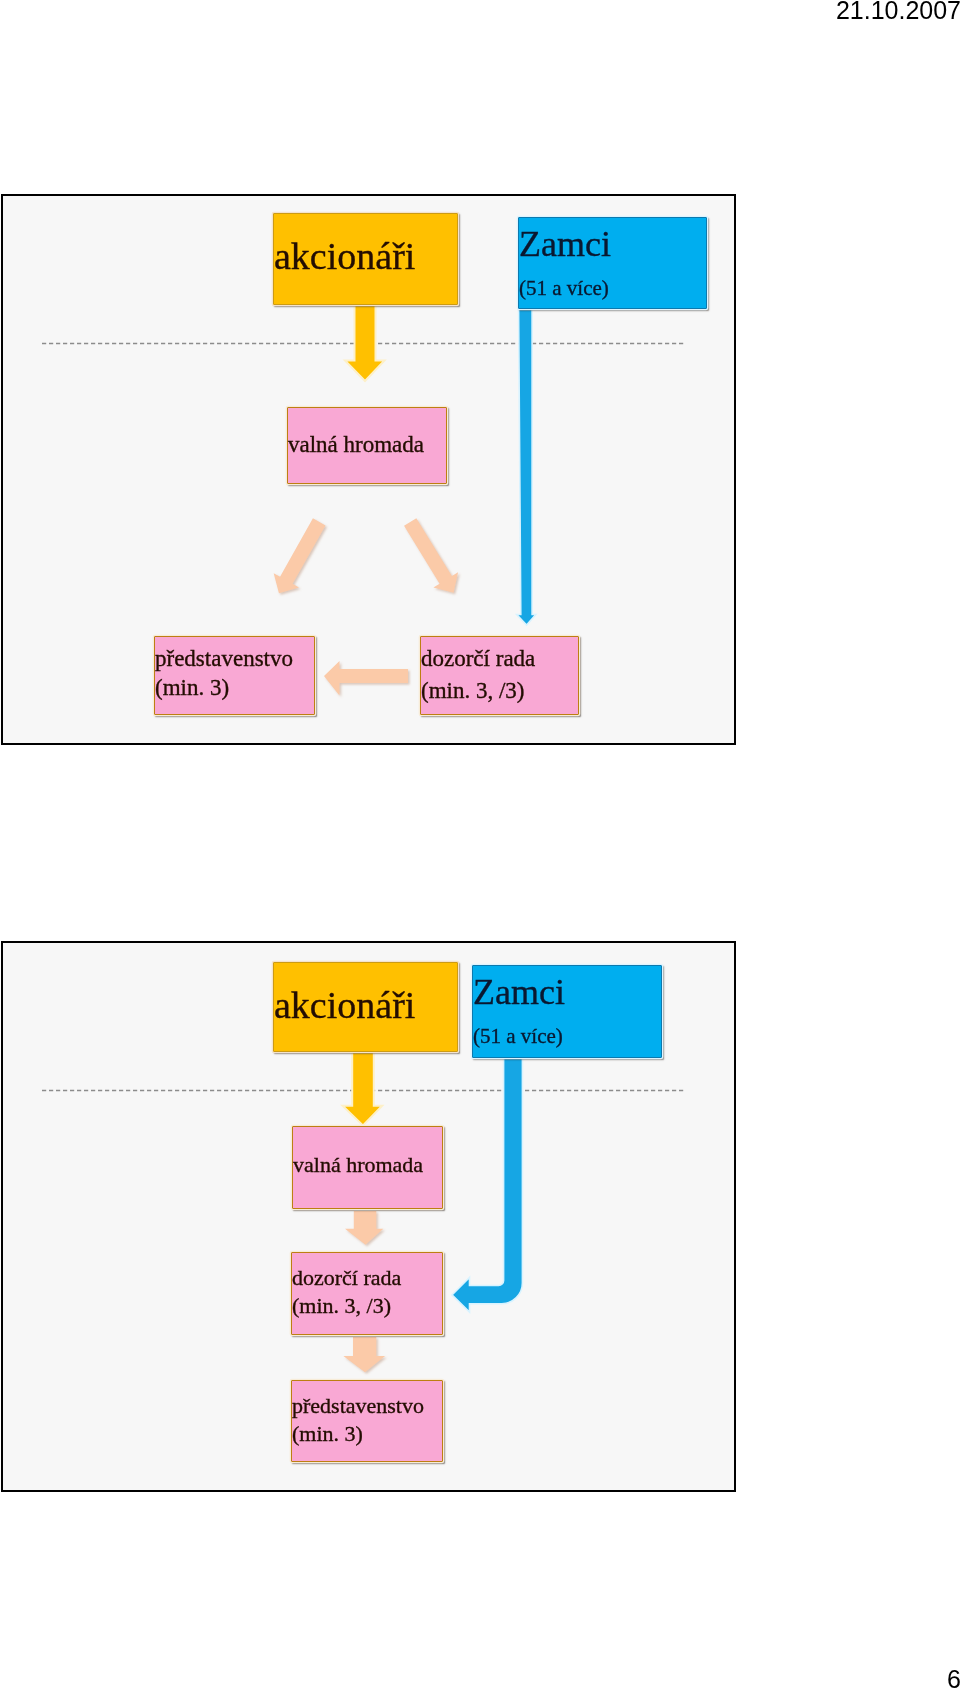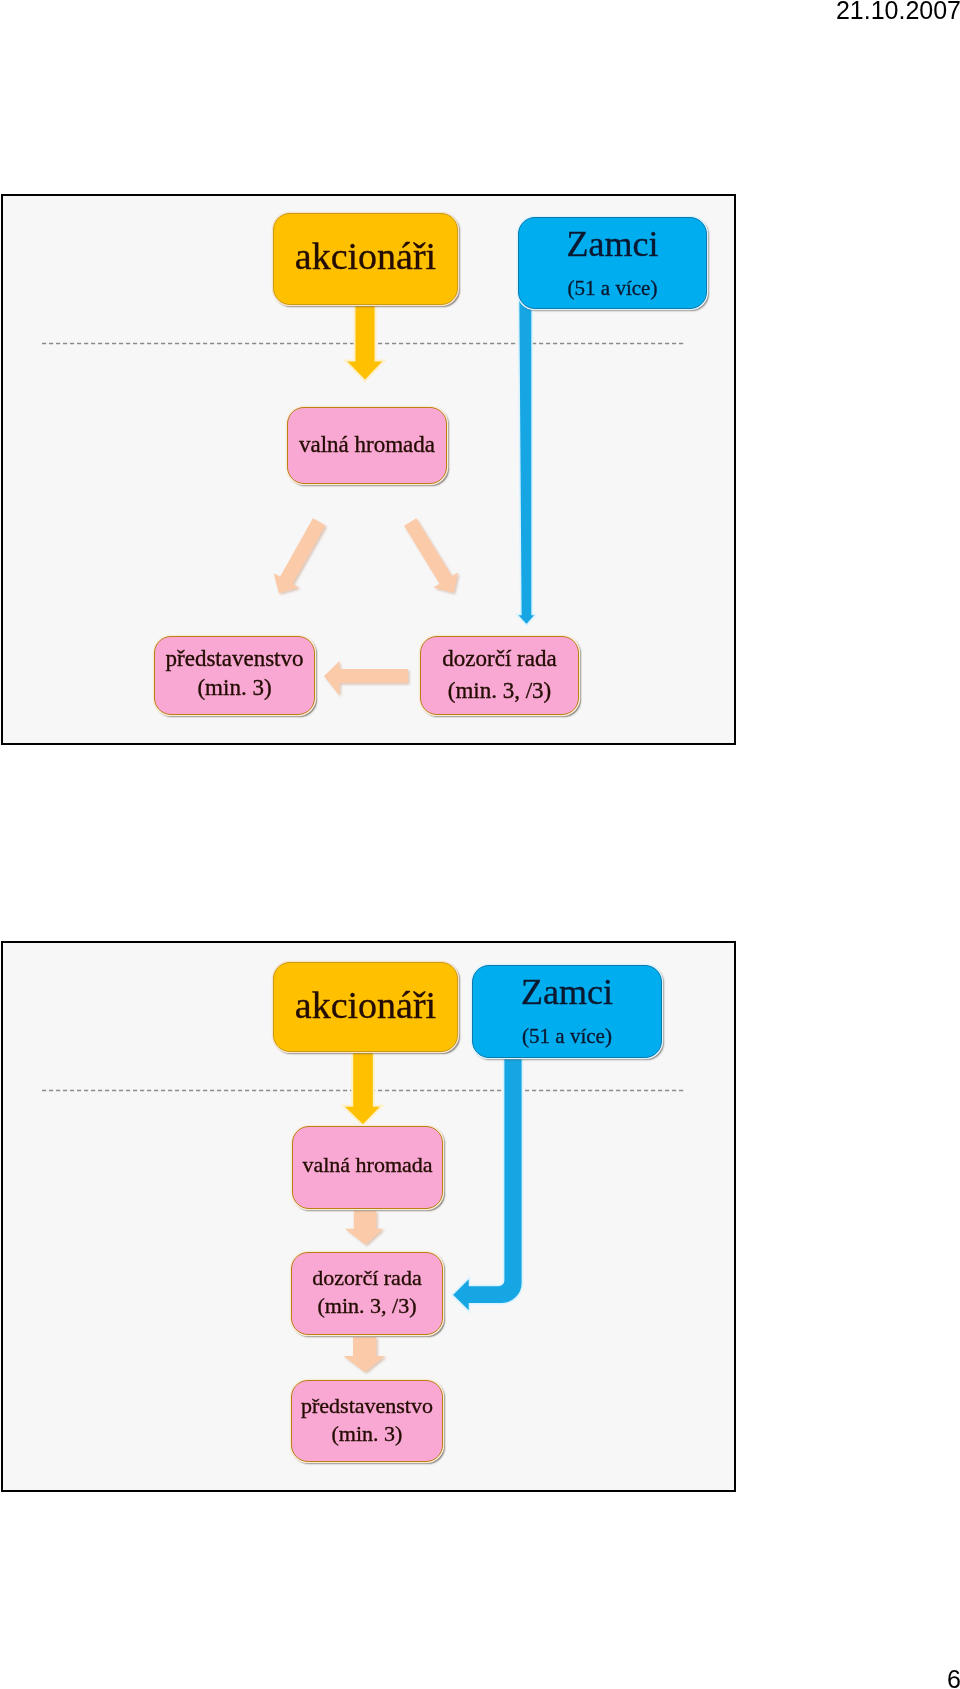--- a/index.html
+++ b/index.html
@@ -6,22 +6,22 @@
   html,body{margin:0;padding:0;}
   body{width:960px;height:1689px;background:#ffffff;position:relative;overflow:hidden;
        font-family:"Liberation Serif",serif;-webkit-font-smoothing:antialiased;}
   .page{position:absolute;left:0;top:0;width:960px;height:1331px;}
   .hdr-date{position:absolute;right:-1px;top:-4px;font-family:"Liberation Sans",sans-serif;
             font-size:25px;color:#000;white-space:nowrap;}
   .pagenum{position:absolute;left:947px;top:1667px;font-family:"Liberation Sans",sans-serif;
            font-size:25px;color:#000;line-height:1;}
   .slide{position:absolute;background:#f7f7f7;box-sizing:border-box;outline:2px solid #000;outline-offset:0px;}
   .slide > svg{position:absolute;left:0;top:0;display:block;}
-  .node{position:absolute;box-sizing:border-box;text-align:center;color:#230d02;
-        white-space:nowrap;border-radius:17px;border:1px solid;}
+  .node{position:absolute;box-sizing:border-box;text-align:left;color:#230d02;
+        white-space:nowrap;border-radius:1px;border:1px solid;}
   .node .l1,.node .l2{position:absolute;left:0;right:0;line-height:1;
                       -webkit-text-stroke:0.35px currentColor;}
   .n-yellow{background:#ffc000;border-color:#cc9b14;
             box-shadow:0 0 0 1.3px #f4e3cd, 1.6px 1.8px 1.5px rgba(40,30,20,0.55);}
   .n-orange{background:#f9a8d4;border-color:#bd7f12;
             box-shadow:0 0 0 1.3px #f7ecd8, 1.6px 1.8px 1.5px rgba(40,30,20,0.55);}
   .n-blue{background:#00aeef;border-color:#0c79ae;color:#0a1830;
           box-shadow:0 0 0 1.3px #ddf4ff, 1.6px 1.8px 1.5px rgba(40,30,20,0.5);text-decoration:underline;}
 </style>
 </head>

